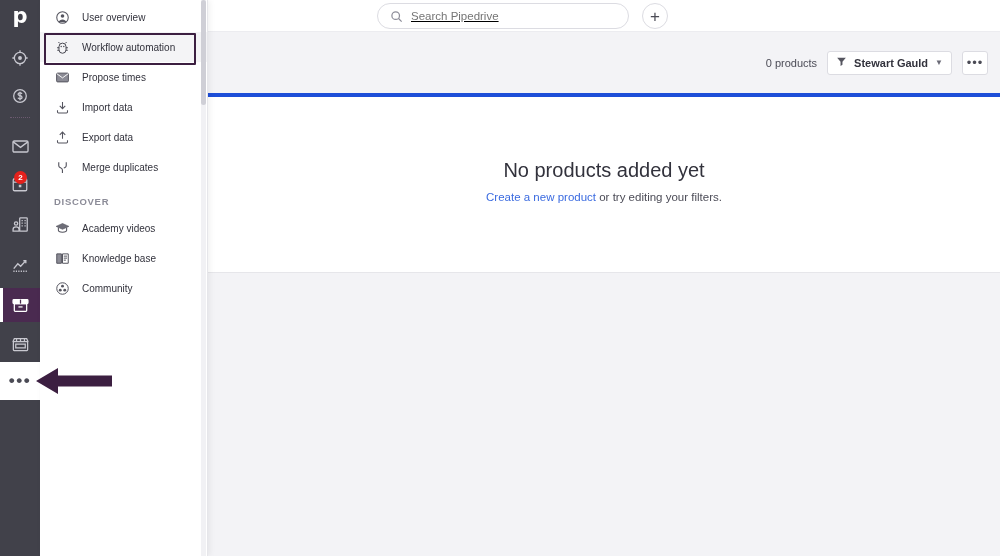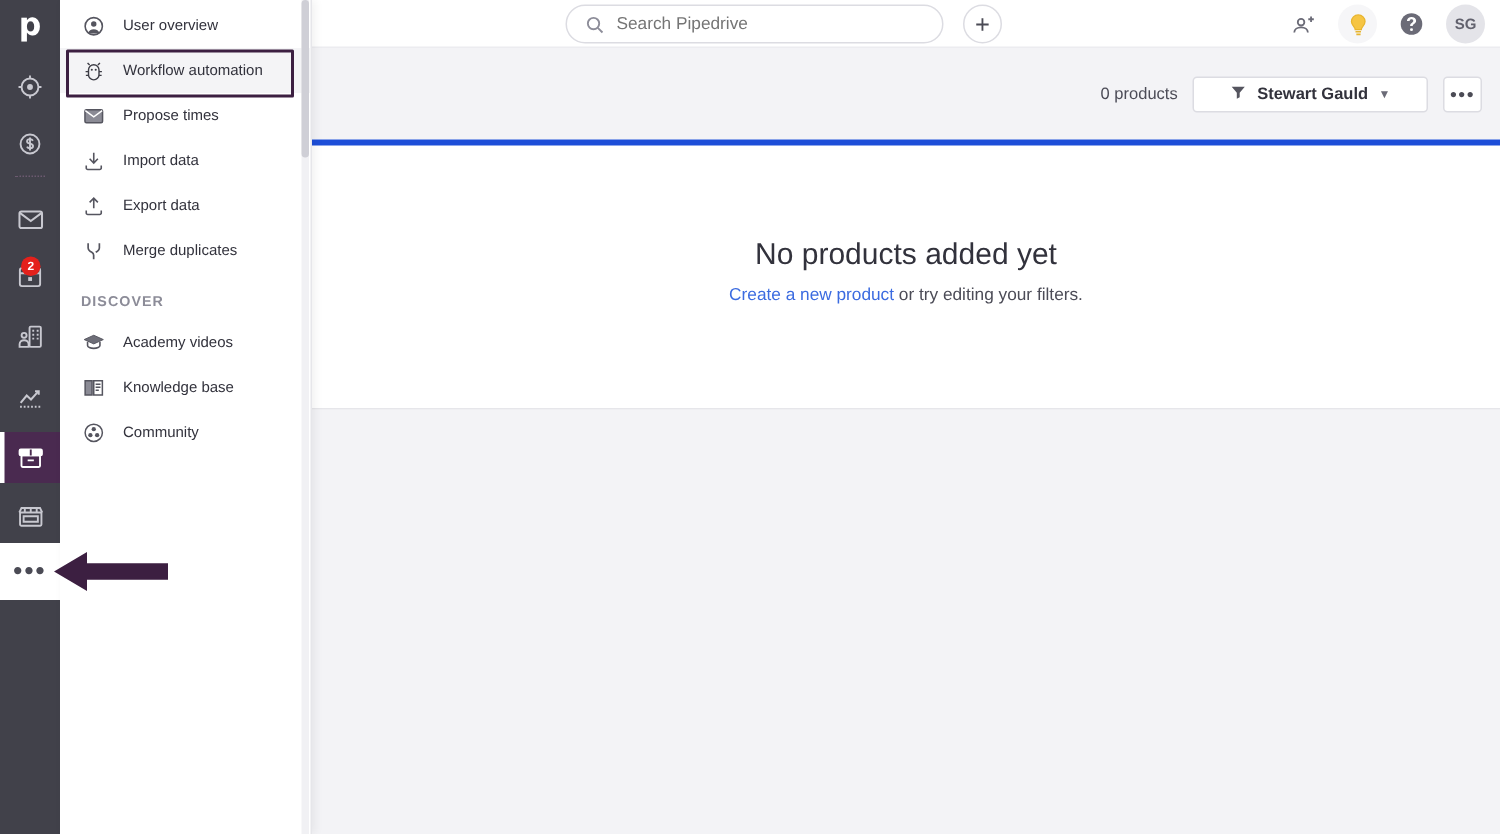--- a/index.html
+++ b/index.html
@@ -103,21 +103,21 @@
 
   
   .topbar {
     position:absolute; left:208px; top:0; width:792px; height:32px;
     background:#ffffff; border-bottom:1px solid #ececf0;
     z-index: 10;
   }
   .search-wrap {
     position:absolute; left:169px; top:3px; width:252px; height:26px;
     border:1px solid #dcdce2; border-radius:13px; background:#fff;
-    display:flex; align-items:center; padding:0 12px; gap:8px;
+    display:flex; align-items:center; padding:0 12px; gap:8px;text-decoration:underline;
   }
   .search-wrap .s-ico { color:#8d8d99; display:flex; }
   .search-input {
     border:0; outline:0; font-size:11.5px; color:#9a9aa5;
     background:transparent; width:200px;
     font-family:"Liberation Sans", sans-serif;
   }
   .plus-btn {
     position:absolute; left:434px; top:3px; width:26px; height:26px;
     border:1px solid #dcdce2; border-radius:50%; background:#fff;
@@ -143,21 +143,21 @@
     background:#f3f3f6;
   }
   .page-toolbar {
     position:absolute; right:0; top:0; width:100%; height:61px;
     display:flex; align-items:center; justify-content:flex-end;
     padding-right:12px; gap:10px;
   }
   .count-label { font-size:11px; color:#4c4c57; }
   .filter-btn {
     height:24px; border:1px solid #dcdce2; border-radius:3px; background:#fff;
-    display:flex; align-items:center; gap:7px; padding:0 24px;
+    display:flex; align-items:center; gap:7px; padding:0 8px;
     font-size:11px; color:#32323c; font-weight:700;
   }
   .filter-btn .caret { color:#6b6b77; font-size:8px; }
   .more-btn {
     width:26px; height:24px; border:1px solid #dcdce2; border-radius:3px; background:#fff;
     display:flex; align-items:center; justify-content:center;
     color:#4b4b55; font-size:13px; letter-spacing:1px;
   }
   .card {
     position:absolute; left:0; top:61px; width:792px; height:180px;
@@ -398,43 +398,20 @@
         <svg width="13" height="13" viewBox="0 0 24 24" fill="none" stroke="#8d8d99" stroke-width="2.3">
           <circle cx="10.5" cy="10.5" r="7"></circle>
             <path d="M15.8 15.8 21.5 21.5"></path>
         </svg>
       </span>
       <input class="search-input" type="text" placeholder="Search Pipedrive" style="">
     </div>
 
     <div class="plus-btn">+</div>
 
-    <div class="top-actions">
-      <div class="tact">
-        <svg width="17" height="17" viewBox="0 0 24 24" fill="none" stroke="#6b6b77" stroke-width="1.7">
-          <circle cx="9" cy="9.6" r="3.1"></circle>
-          <path d="M2.6 19.4c0-3 2.9-5 6.4-5s6.4 2 6.4 5"></path>
-          <path d="M18.4 4.2v5.2M15.8 6.8h5.2"></path>
-        </svg>
-      </div>
-      <div class="tact bulb">
-        <svg width="17" height="17" viewBox="0 0 24 24" fill="#f6c544" stroke="#e8b52f" stroke-width="1.2">
-          <path d="M12 2.8c-3.7 0-6.4 2.8-6.4 6.2 0 2.4 1.4 4 2.5 5.2.7.8 1 1.5 1 2.3h5.8c0-.8.3-1.5 1-2.3 1.1-1.2 2.5-2.8 2.5-5.2 0-3.4-2.7-6.2-6.4-6.2z"></path>
-          <path d="M9.4 18.6h5.2M10.2 21h4" stroke="#e8b52f" stroke-width="1.6"></path>
-        </svg>
-      </div>
-      <div class="tact">
-        <svg width="18" height="18" viewBox="0 0 24 24" fill="#6b6b77">
-          <circle cx="12" cy="12" r="9.6"></circle>
-          <path d="M12 5.8c-2.2 0-3.9 1.4-4.1 3.5h2.4c.1-.9.8-1.5 1.7-1.5.9 0 1.6.6 1.6 1.4 0 .7-.3 1.1-1.3 1.8-1.1.7-1.6 1.4-1.5 2.8h2.3c0-.8.2-1.1 1.2-1.8 1.2-.8 1.8-1.6 1.8-2.9 0-2-1.7-3.3-4.1-3.3z" fill="#fff"></path>
-          <circle cx="12" cy="17" r="1.3" fill="#fff"></circle>
-        </svg>
-      </div>
-      <div class="avatar">SG</div>
-    </div>
   </div>
 
   <div class="page">
 
     <div class="page-toolbar">
       <span class="count-label">0 products</span>
       <div class="filter-btn">
         <span>
           <svg width="11" height="11" viewBox="0 0 24 24" fill="#55555f">
             <path d="M2.5 4h19l-7.4 8.6v6.6l-4.2 2.4v-9z"></path>

